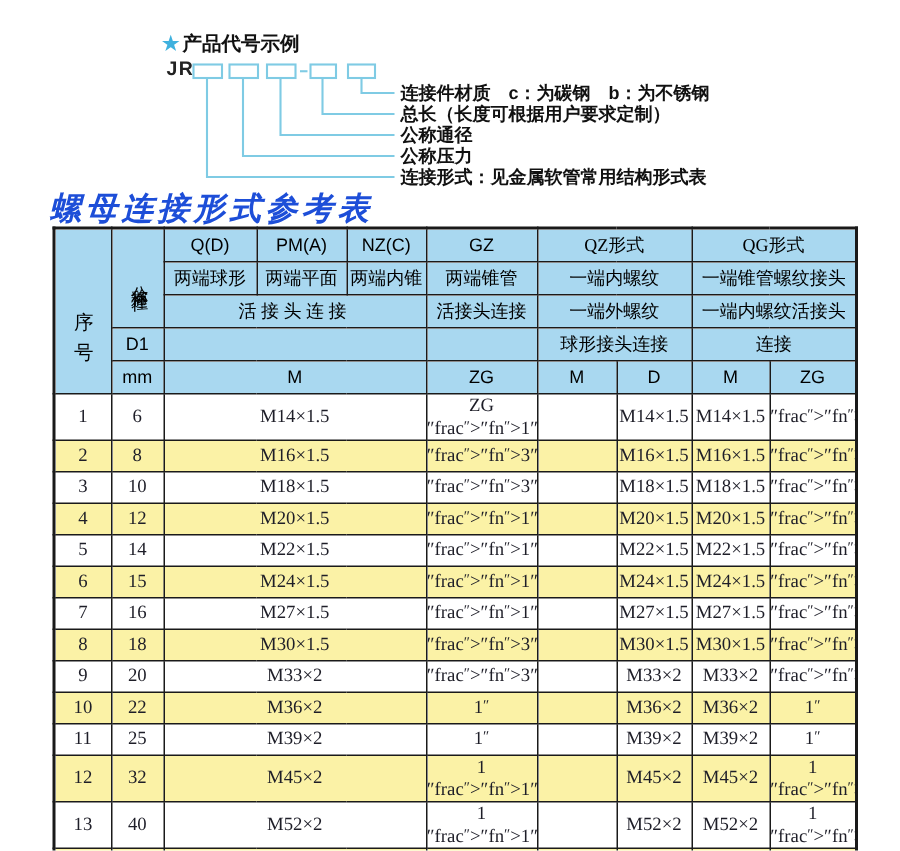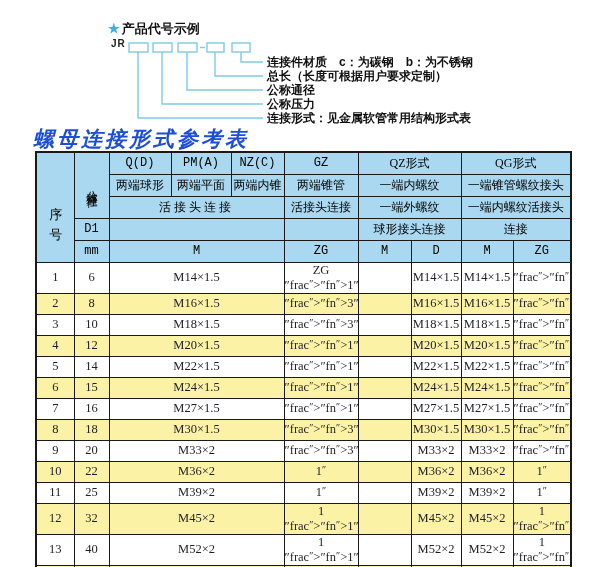--- a/index.html
+++ b/index.html
@@ -13,42 +13,42 @@
   *{margin:0;padding:0;box-sizing:border-box;}
   html,body{width:600px;height:567px;background:#ffffff;overflow:hidden;
     font-family:"Liberation Serif",serif;color:var(--ink);}
   .stage{position:relative;width:600px;height:447px;background:#fff;}
 
   
   .diag-title{position:absolute;left:108px;top:20px;font-family:"Liberation Sans",sans-serif;
     font-weight:700;font-size:13px;color:#111;}
   .diag-title .star{color:var(--star);font-size:13px;margin-right:2px;}
   .diag-prefix{position:absolute;left:111px;top:38px;font-family:"Liberation Sans",sans-serif;
-    font-weight:700;font-size:10px;color:#222;letter-spacing:1px;}
+    font-weight:700;font-size:13px;color:#222;letter-spacing:1px;}
   svg.diag{position:absolute;left:0;top:0;}
   svg.diag .box{fill:none;stroke:var(--line);stroke-width:1.4;}
   svg.diag .ln{fill:none;stroke:var(--line);stroke-width:1.4;}
   .diag-label{position:absolute;left:267px;height:14px;line-height:14px;
     font-family:"Liberation Sans",sans-serif;font-weight:700;font-size:12px;color:#111;white-space:nowrap;}
 
   
   .tbl-title{position:absolute;left:33px;top:125px;font-family:"Liberation Serif",serif;
     font-weight:700;font-style:italic;font-size:21px;letter-spacing:3px;color:#1d4ed8;}
 
   
   table.ref{position:absolute;left:35px;top:151px;width:535px;border-collapse:collapse;
     table-layout:fixed;border:2px solid var(--border);}
   table.ref th,table.ref td{border:1px solid var(--border);text-align:center;vertical-align:middle;
     padding:0;font-weight:400;overflow:hidden;}
   table.ref thead th{background:var(--header-bg);font-size:12px;color:#000;}
   table.ref thead tr{height:22px;}
   table.ref tbody tr{height:21px;background:#fff;}
   table.ref tbody tr.alt{background:var(--stripe);}
   table.ref td{font-size:12.5px;color:var(--ink);}
-  th.latin{font-family:Liberation Mono, monospace;font-size:13px;}
+  th.latin{font-family:Liberation Sans, sans-serif;font-size:13px;}
   .v-text{writing-mode:vertical-lr;text-orientation:upright;margin:0 auto;}
   .v-xuhao{font-size:13px;letter-spacing:22px;padding-top:22px;}
   .v-tongjing{font-size:11.5px;letter-spacing:2px;transform:skewY(-4deg);}
   .sp3{letter-spacing:3px;}
   .inch{font-size:10px;vertical-align:2px;}
 </style>
 </head>
 <body>
 
 <div class="stage">

